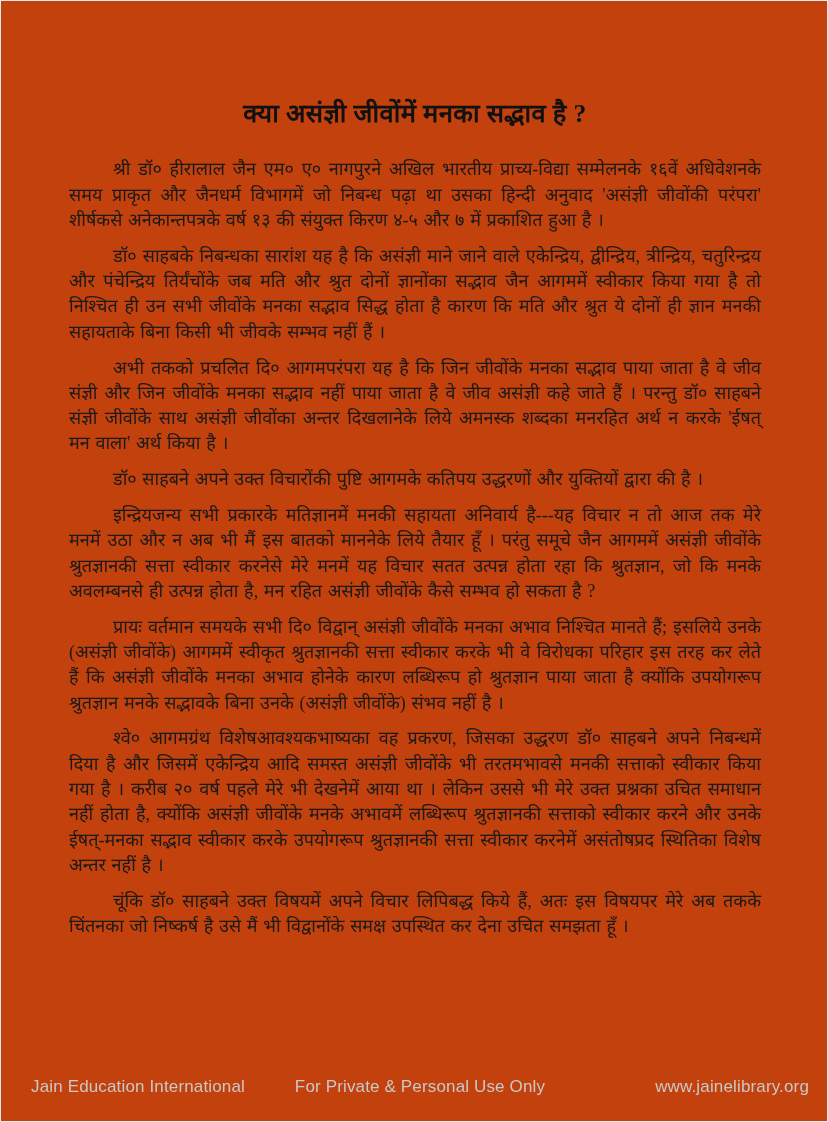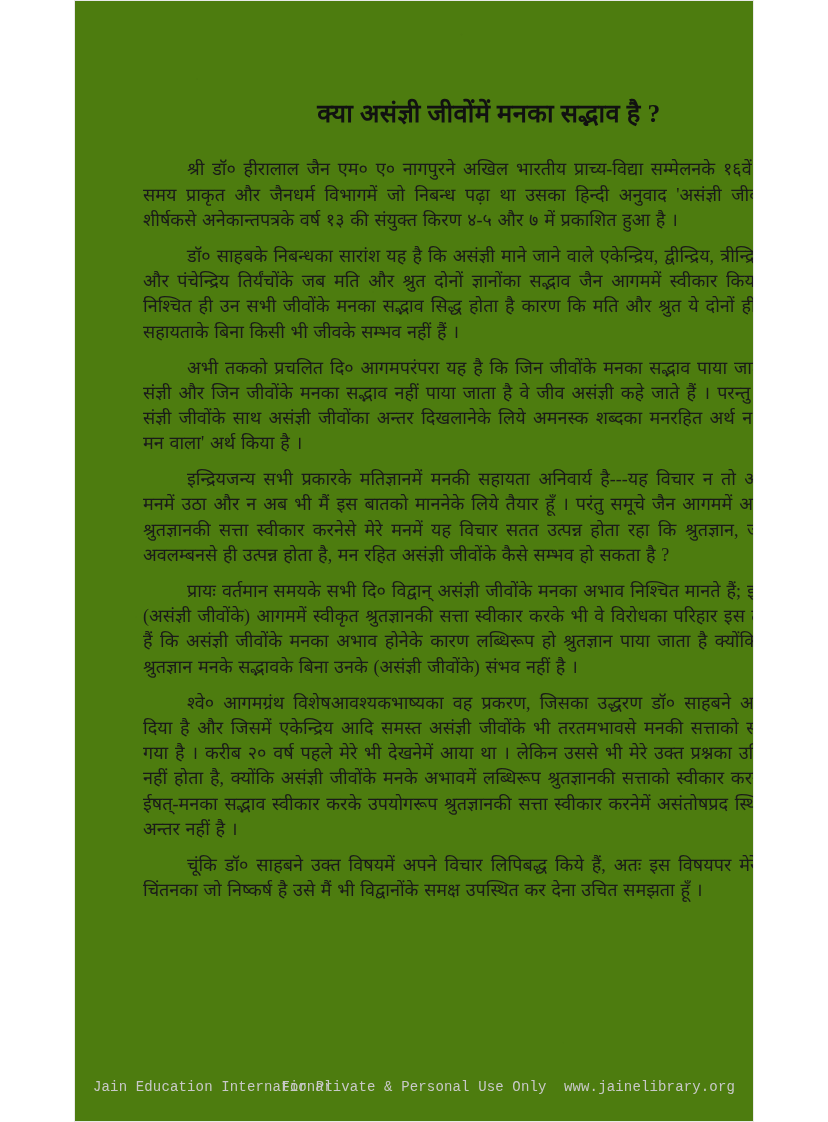--- a/index.html
+++ b/index.html
@@ -6,24 +6,24 @@
     margin: 0;
     padding: 0;
     background: #ffffff;
   }
   body {
     font-family: "Liberation Serif", "DejaVu Serif", serif;
   }
 
   .page {
     position: relative;
-    width: 680px;
+    width: 828px;
     height: 1122px;
     margin: 0 auto;
-    background: #4d7c0f;
+    background: #c2410c;
     box-sizing: border-box;
     border: 1px solid #e9e9e9;
     overflow: hidden;
   }
 
   
   .paper-tone {
     position: absolute;
     inset: 0;
     background:
@@ -65,48 +65,49 @@
     margin: 0 0 10.5px 0;
     text-indent: 44px;
     word-spacing: 1.2px;
     font-weight: 500;
   }
 
   .para:last-child { margin-bottom: 16px; }
 
   .footer {
     position: absolute;
-    left: 0;
+    left: 12px;
     right: 0;
     bottom: 24px;
     height: 20px;
     display: flex;
     align-items: center;
-    font-family: Liberation Mono, monospace;
-    font-size: 14px;
+    font-family: Liberation Sans, sans-serif;
+    font-size: 17px;
     color: #c9c9c9;
     letter-spacing: 0.15px;
   }
   .footer-left   { position: absolute; left: 18px; }
   .footer-center { position: absolute; left: 50%; transform: translateX(-50%); }
   .footer-right  { position: absolute; right: 18px; }
 </style>
 </head>
 <body>
 
 <div class="page">
   <div class="paper-tone"></div>
 
   <div class="content">
 
     <h1 class="doc-title">क्या असंज्ञी जीवोंमें मनका सद्भाव है ?</h1>
 
     <p class="para">श्री डॉ० हीरालाल जैन एम० ए० नागपुरने अखिल भारतीय प्राच्य-विद्या सम्मेलनके १६वें अधिवेशनके समय प्राकृत और जैनधर्म विभागमें जो निबन्ध पढ़ा था उसका हिन्दी अनुवाद 'असंज्ञी जीवोंकी परंपरा' शीर्षकसे अनेकान्तपत्रके वर्ष १३ की संयुक्त किरण ४-५ और ७ में प्रकाशित हुआ है ।</p>
     <p class="para">डॉ० साहबके निबन्धका सारांश यह है कि असंज्ञी माने जाने वाले एकेन्द्रिय, द्वीन्द्रिय, त्रीन्द्रिय, चतुरिन्द्रय और पंचेन्द्रिय तिर्यंचोंके जब मति और श्रुत दोनों ज्ञानोंका सद्भाव जैन आगममें स्वीकार किया गया है तो निश्चित ही उन सभी जीवोंके मनका सद्भाव सिद्ध होता है कारण कि मति और श्रुत ये दोनों ही ज्ञान मनकी सहायताके बिना किसी भी जीवके सम्भव नहीं हैं ।</p>
     <p class="para">अभी तकको प्रचलित दि० आगमपरंपरा यह है कि जिन जीवोंके मनका सद्भाव पाया जाता है वे जीव संज्ञी और जिन जीवोंके मनका सद्भाव नहीं पाया जाता है वे जीव असंज्ञी कहे जाते हैं । परन्तु डॉ० साहबने संज्ञी जीवोंके साथ असंज्ञी जीवोंका अन्तर दिखलानेके लिये अमनस्क शब्दका मनरहित अर्थ न करके 'ईषत् मन वाला' अर्थ किया है ।</p>
+    <p class="para">डॉ० साहबने अपने उक्त विचारोंकी पुष्टि आगमके कतिपय उद्धरणों और युक्तियों द्वारा की है ।</p>
     <p class="para">इन्द्रियजन्य सभी प्रकारके मतिज्ञानमें मनकी सहायता अनिवार्य है---यह विचार न तो आज तक मेरे मनमें उठा और न अब भी मैं इस बातको माननेके लिये तैयार हूँ । परंतु समूचे जैन आगममें असंज्ञी जीवोंके श्रुतज्ञानकी सत्ता स्वीकार करनेसे मेरे मनमें यह विचार सतत उत्पन्न होता रहा कि श्रुतज्ञान, जो कि मनके अवलम्बनसे ही उत्पन्न होता है, मन रहित असंज्ञी जीवोंके कैसे सम्भव हो सकता है ?</p>
     <p class="para">प्रायः वर्तमान समयके सभी दि० विद्वान् असंज्ञी जीवोंके मनका अभाव निश्चित मानते हैं; इसलिये उनके (असंज्ञी जीवोंके) आगममें स्वीकृत श्रुतज्ञानकी सत्ता स्वीकार करके भी वे विरोधका परिहार इस तरह कर लेते हैं कि असंज्ञी जीवोंके मनका अभाव होनेके कारण लब्धिरूप हो श्रुतज्ञान पाया जाता है क्योंकि उपयोगरूप श्रुतज्ञान मनके सद्भावके बिना उनके (असंज्ञी जीवोंके) संभव नहीं है ।</p>
     <p class="para">श्वे० आगमग्रंथ विशेषआवश्यकभाष्यका वह प्रकरण, जिसका उद्धरण डॉ० साहबने अपने निबन्धमें दिया है और जिसमें एकेन्द्रिय आदि समस्त असंज्ञी जीवोंके भी तरतमभावसे मनकी सत्ताको स्वीकार किया गया है । करीब २० वर्ष पहले मेरे भी देखनेमें आया था । लेकिन उससे भी मेरे उक्त प्रश्नका उचित समाधान नहीं होता है, क्योंकि असंज्ञी जीवोंके मनके अभावमें लब्धिरूप श्रुतज्ञानकी सत्ताको स्वीकार करने और उनके ईषत्-मनका सद्भाव स्वीकार करके उपयोगरूप श्रुतज्ञानकी सत्ता स्वीकार करनेमें असंतोषप्रद स्थितिका विशेष अन्तर नहीं है ।</p>
     <p class="para">चूंकि डॉ० साहबने उक्त विषयमें अपने विचार लिपिबद्ध किये हैं, अतः इस विषयपर मेरे अब तकके चिंतनका जो निष्कर्ष है उसे मैं भी विद्वानोंके समक्ष उपस्थित कर देना उचित समझता हूँ ।</p>
 
   </div>
 
   <div class="footer">
     <span class="footer-left">Jain Education International</span>
     <span class="footer-center">For Private &amp; Personal Use Only</span>

